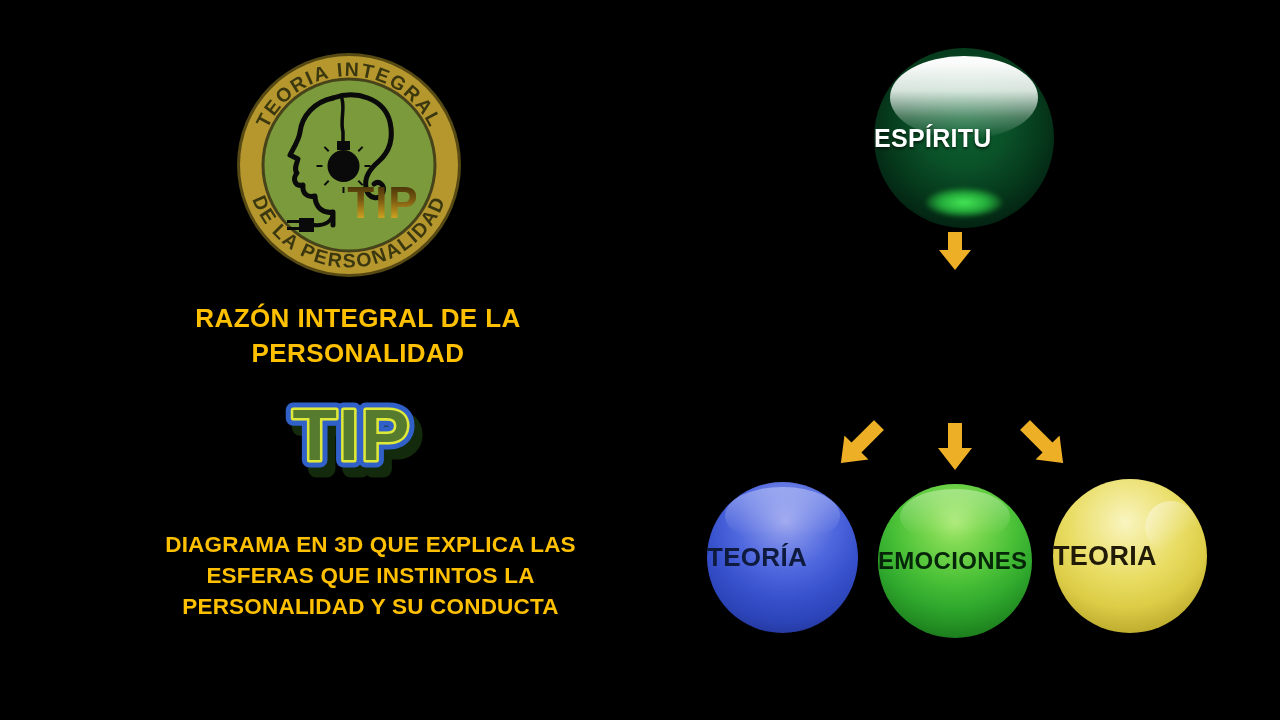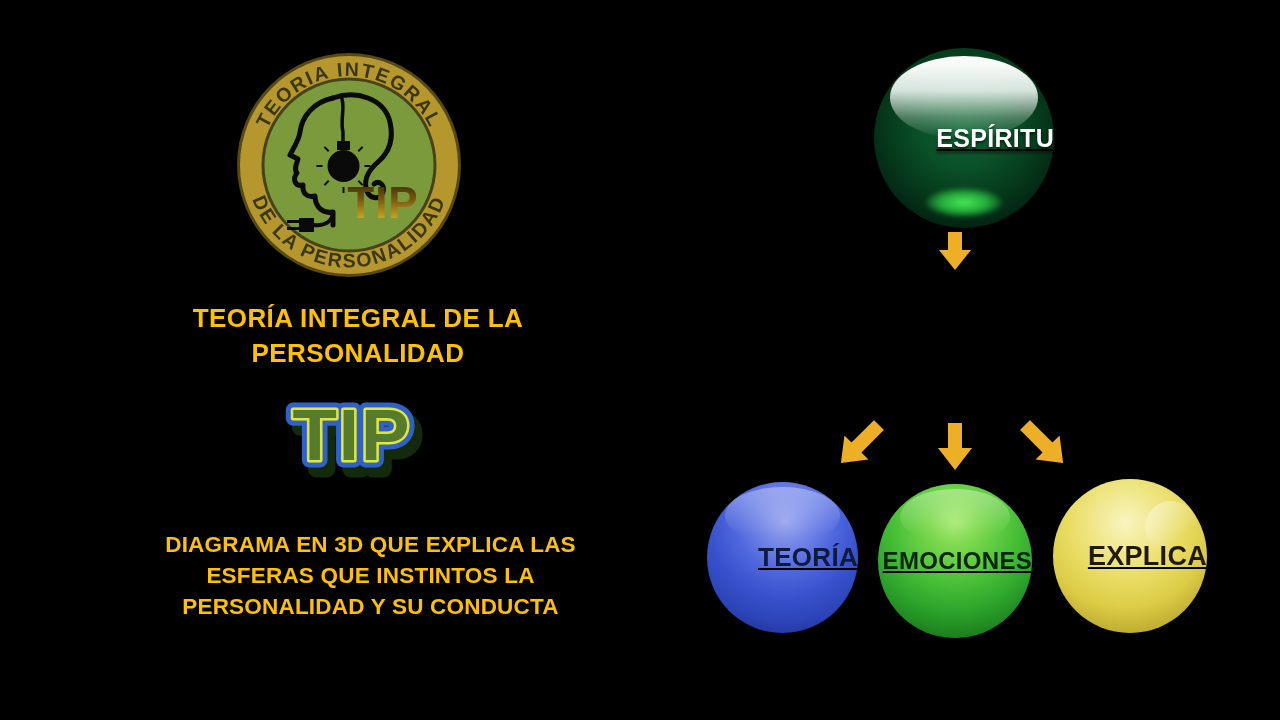--- a/index.html
+++ b/index.html
@@ -15,21 +15,21 @@
     font-size:26px;font-weight:bold;color:#FFC000;line-height:35px;
     white-space:pre-line;letter-spacing:.4px;
   }
   .tip-wordmark{position:absolute;left:248px;top:374px;width:212px;height:118px;}
   .description{
     position:absolute;left:138px;top:529px;width:465px;text-align:center;
     font-size:22.5px;font-weight:bold;color:#FFC000;line-height:31px;
     white-space:pre-line;letter-spacing:.2px;
   }
   
-  .sphere{position:absolute;border-radius:50%;display:flex;align-items:center;justify-content:flex-end;text-decoration:underline;}
+  .sphere{position:absolute;border-radius:50%;display:flex;align-items:center;justify-content:flex-start;}
   .sphere-label{position:relative;z-index:2;font-weight:bold;letter-spacing:.3px;}
   .sphere::before,.sphere::after{content:"";position:absolute;pointer-events:none;}
 
   #sphere-espiritu{left:874px;top:48px;width:180px;height:180px;
     background:radial-gradient(circle at 50% 42%, #0E6332 0%, #0A5128 32%, #063A1C 56%, #032312 76%, #011107 92%, #000502 100%);}
   #sphere-espiritu::before{left:9%;top:4.5%;width:82%;height:46%;border-radius:50%;
     background:linear-gradient(to bottom, rgba(255,255,255,.98) 8%, rgba(242,250,245,.88) 42%, rgba(225,242,232,.32) 74%, rgba(255,255,255,0) 100%);}
   #sphere-espiritu::after{left:29%;bottom:6%;width:42%;height:16%;border-radius:50%;
     background:radial-gradient(ellipse at center, #46E957 0%, #23A93A 45%, rgba(16,112,30,0) 78%);filter:blur(2px);}
   #sphere-espiritu .sphere-label{color:#FFFFFF;font-size:25px;text-shadow:0 2px 3px rgba(0,0,0,.6);}
@@ -113,21 +113,21 @@
         <line x1="122.3" y1="99.2" x2="126.6" y2="94.9"></line>
       </g>
     </g>
     <g>
       <path d="M 78,166 L 63,166 L 63,180 L 78,180 Z" fill="#0A0A0A"></path>
       <path d="M 63,169.5 H 51 M 63,176.5 H 51" stroke="#0A0A0A" stroke-width="3"></path>
     </g>
     <text x="147" y="166" font-size="44" font-weight="bold" text-anchor="middle" letter-spacing="1" fill="url(#tipGrad)">TIP</text>
   </svg>
 
-  <div class="main-title">TEORÍA INTEGRAL DE LA
+  <div class="main-title">RAZÓN INTEGRAL DE LA
 PERSONALIDAD</div>
 
   <svg class="tip-wordmark" viewBox="0 0 210 115" xmlns="http://www.w3.org/2000/svg">
     <text x="103" y="84" transform="translate(7,9)" font-size="72" font-weight="bold" text-anchor="middle" letter-spacing="2" fill="#16300E" stroke="#16300E" stroke-width="17" paint-order="stroke" stroke-linejoin="round" opacity="0.88">TIP</text>
     <text x="103" y="84" font-size="72" font-weight="bold" text-anchor="middle" letter-spacing="2" fill="#567A2E" stroke="#3060C8" stroke-width="15" paint-order="stroke" stroke-linejoin="round">TIP</text>
     <text x="103" y="84" font-size="72" font-weight="bold" text-anchor="middle" letter-spacing="2" fill="#567A2E" stroke="#DDE838" stroke-width="5" paint-order="stroke" stroke-linejoin="round">TIP</text>
   </svg>
 
   <div class="description">DIAGRAMA EN 3D QUE EXPLICA LAS
 ESFERAS QUE INSTINTOS LA
@@ -164,16 +164,16 @@
 
   <div class="sphere" id="sphere-razon">
     <span class="sphere-label">TEORÍA</span>
   </div>
 
   <div class="sphere" id="sphere-emociones">
     <span class="sphere-label">EMOCIONES</span>
   </div>
 
   <div class="sphere" id="sphere-cuerpo">
-    <span class="sphere-label">EXPLICA</span>
+    <span class="sphere-label">TEORIA</span>
   </div>
 
 </div>
 
 </body></html>

